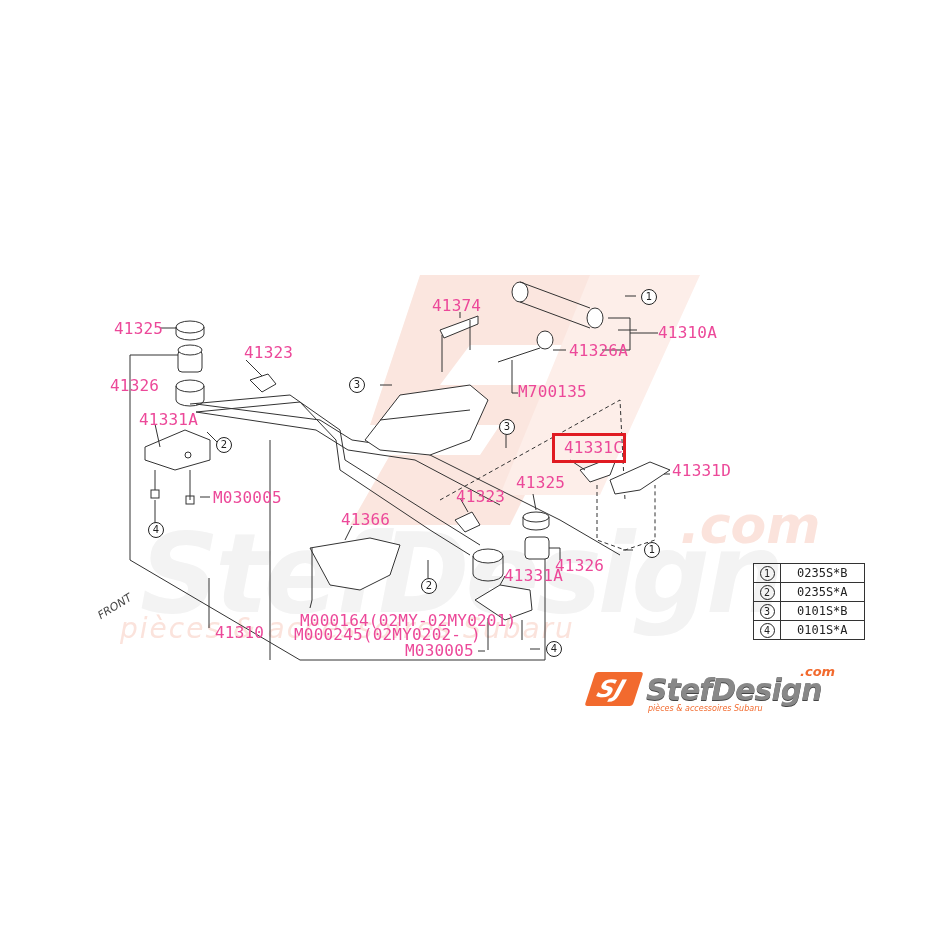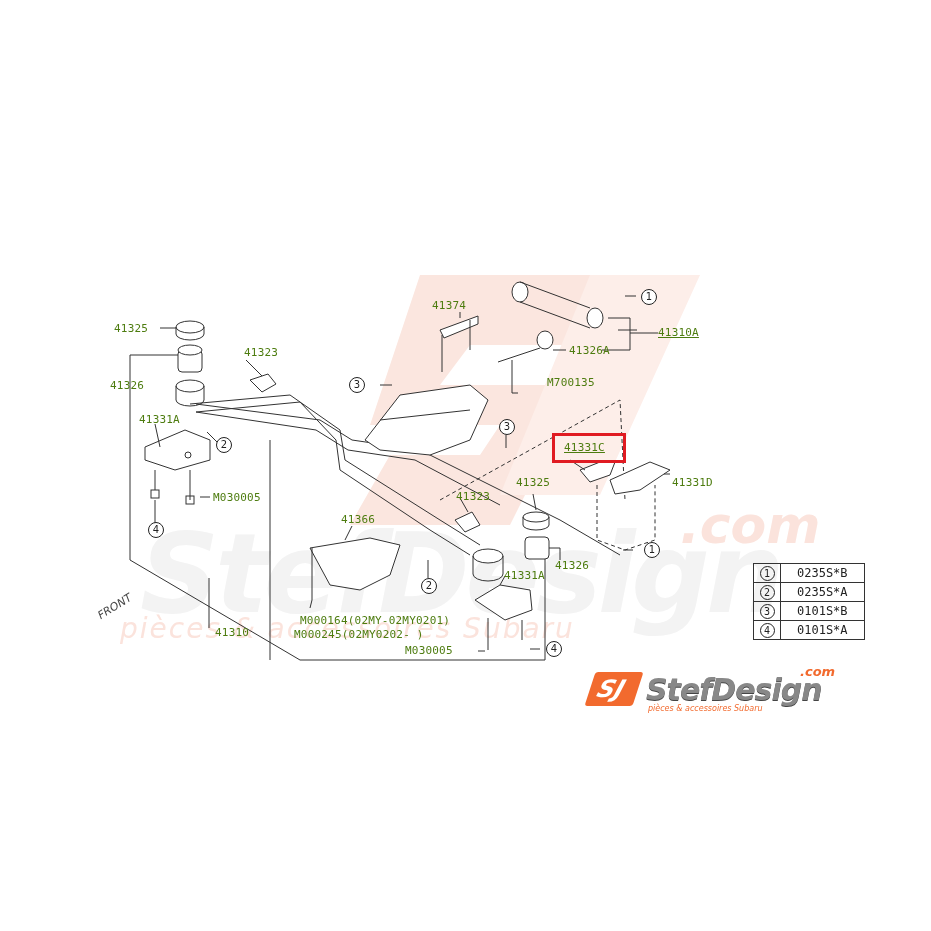--- a/index.html
+++ b/index.html
@@ -1,18 +1,18 @@
 <!DOCTYPE html>
 <html><head>
 <meta charset="utf-8">
 <style>
   html, body { margin:0; padding:0; background:#ffffff; }
   body { width:931px; height:931px; position:relative; overflow:hidden; font-family:"DejaVu Sans Mono", monospace; }
   .stage { position:absolute; left:0; top:0; width:931px; height:931px; }
-  .lbl { position:absolute; font-family:"DejaVu Sans Mono", "Liberation Mono", monospace; font-size:11px; color:#4d7c0f; letter-spacing:0.2px; line-height:14px; white-space:nowrap; }
+  .lbl { position:absolute; font-family:"DejaVu Sans Mono", "Liberation Mono", monospace; font-size:16px; color:#ec4899; letter-spacing:0.2px; line-height:14px; white-space:nowrap; }
   .circ { position:absolute; width:14px; height:14px; border:1px solid #222; border-radius:50%; font-size:10px; line-height:14px; text-align:center; color:#222; font-family:"DejaVu Sans", sans-serif; background:#fff; }
   .highlight { position:absolute; border:3px solid #e01b22; }
   .legend-table { position:absolute; left:753px; top:563px; border-collapse:collapse; font-family:"DejaVu Sans Mono", monospace; font-size:12px; color:#222; }
   .legend-table td { border:1px solid #333; padding:1px 3px; height:16px; }
   .legend-table td.k { width:20px; text-align:center; }
   .legend-table td.v { width:64px;padding-left:16px; }
   .legend-table .kc { display:inline-block; width:13px; height:13px; border:1px solid #222; border-radius:50%; font-size:10px; line-height:13px; text-align:center; }
   .logo { position:absolute; left:590px; top:666px; width:255px; height:50px; }
   .logo .mark { position:absolute; left:0; top:6px; width:48px; height:34px; background:#f26a2e; transform:skewX(-18deg); border-radius:3px; }
   .logo .mark span { position:absolute; left:8px; top:3px; color:#fff; font:italic bold 24px "DejaVu Sans", sans-serif; }
@@ -100,26 +100,26 @@
     <path d="M455 520 L472 512 L480 525 L465 532 Z" fill="#fff"></path>
 
     <path d="M160 328 L176 328 M130 355 L178 355 M246 360 L262 376 M155 424 L160 447 M460 312 L460 318 M637 330 L618 330 M630 333 L658 333 M566 350 L553 350 M570 460 L585 470 M664 474 L670 474 M533 494 L536 510 M549 548 L560 548 L560 560 M460 498 L468 512 M505 576 L500 585 M352 526 L345 540 M210 497 L200 497 M478 651 L485 651 M633 550 L623 550 M636 296 L625 296 M392 385 L380 385 M506 435 L506 448 M219 444 L207 432 M428 578 L428 560 M540 649 L530 649 M155 523 L155 500 M209 578 L209 628 M310 608 L312 600"></path>
   </svg>
 
   <div class="lbl" style="left:114px;top:322px;">41325</div>
   <div class="lbl" style="left:110px;top:379px;">41326</div>
   <div class="lbl" style="left:244px;top:346px;">41323</div>
   <div class="lbl" style="left:139px;top:413px;">41331A</div>
   <div class="lbl" style="left:432px;top:299px;">41374</div>
-  <div class="lbl" style="left:658px;top:326px;text-decoration:underline;">41310A</div>
+  <div class="lbl" style="left:658px;top:326px;">41310A</div>
   <div class="lbl" style="left:569px;top:344px;">41326A</div>
-  <div class="lbl" style="left:518px;top:376px;margin-left:29px;">M700135</div>
+  <div class="lbl" style="left:518px;top:385px;">M700135</div>
   <div class="highlight" style="left:552px;top:433px;width:68px;height:24px;"></div>
-  <div class="lbl" style="left:564px;top:441px;text-decoration:underline;">41331C</div>
-  <div class="lbl" style="left:672px;top:476px;">41331D</div>
+  <div class="lbl" style="left:564px;top:441px;">41331C</div>
+  <div class="lbl" style="left:672px;top:464px;">41331D</div>
   <div class="lbl" style="left:456px;top:490px;">41323</div>
   <div class="lbl" style="left:516px;top:476px;">41325</div>
   <div class="lbl" style="left:555px;top:559px;">41326</div>
   <div class="lbl" style="left:504px;top:569px;">41331A</div>
   <div class="lbl" style="left:341px;top:513px;">41366</div>
   <div class="lbl" style="left:213px;top:491px;">M030005</div>
   <div class="lbl" style="left:405px;top:644px;">M030005</div>
   <div class="lbl" style="left:300px;top:614px;">M000164(02MY-02MY0201)</div>
   <div class="lbl" style="left:294px;top:628px;">M000245(02MY0202-     )</div>
   <div class="lbl" style="left:215px;top:626px;">41310</div>

